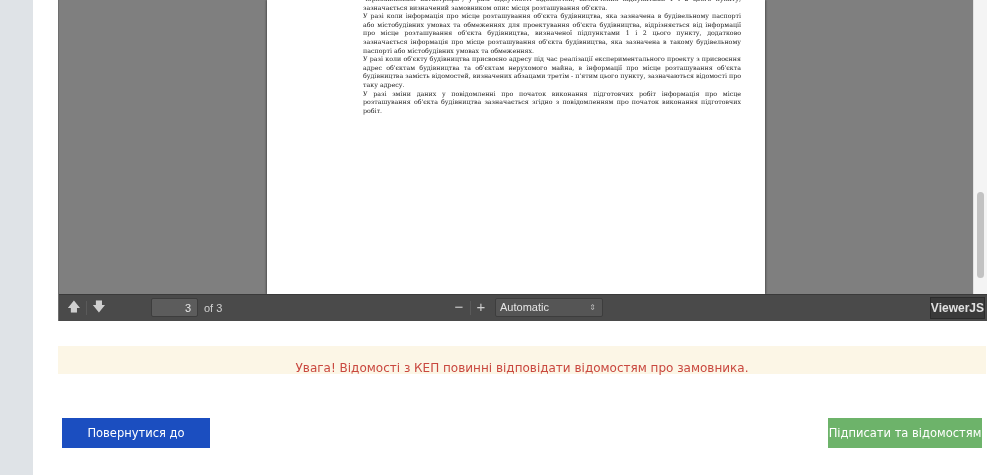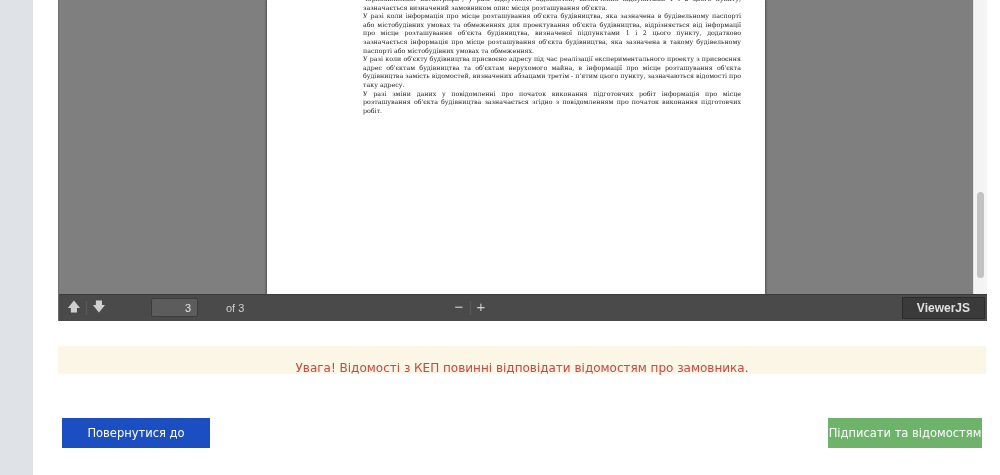--- a/index.html
+++ b/index.html
@@ -104,21 +104,20 @@
       color: #e6e6e6;
       font-family: "Liberation Sans", sans-serif;
       font-size: 11px;
       text-align: right;
       padding-right: 6px;
     }
     .page-of {
       position: absolute;
       left: 145px; top: 7px;
       color: #d0d0d0;
-      margin-left: 22px;
     }
     .zoom-out, .zoom-in {
       position: absolute;
       top: 3px;
       width: 14px;
       font-size: 15px;
       line-height: 18px;
       color: #cfcfcf;
       text-align: center;
       cursor: pointer;
@@ -139,21 +138,21 @@
     .zoom-select .arrows {
       position: absolute;
       right: 6px; top: 0;
       font-size: 8px;
       color: #bbb;
     }
     .brand {
       position: absolute;
       right: 2px; top: 2px;
       height: 22px;
-      padding: 0 14px;
+      padding: 0 0;
       background: #3a3a3a;
       border: 1px solid #2c2c2c;
       color: #e0e0e0;
       font-weight: bold;
       font-size: 12px;
       line-height: 20px;
     }
     .warning {
       position: absolute;
       left: 58px; top: 346px;
@@ -209,20 +208,24 @@
     <span class="tb-icon" style="left:8px;">🡅</span>
     <span class="tb-sep" style="left:27px;"></span>
     <span class="tb-icon" style="left:33px;">🡇</span>
     <span class="page-label">Page:</span>
     <input class="page-input" value="3" style="">
     <span class="page-of">of 3</span>
 
     <span class="zoom-out" style="left:393px;">−</span>
     <span class="tb-sep" style="left:411px;"></span>
     <span class="zoom-in" style="left:415px;">+</span>
+    <div class="zoom-select">
+      <span>Automatic</span>
+      <span class="arrows">⇕</span>
+    </div>
 
     <span class="brand">ViewerJS</span>
   </div>
 </div>
 
 <div class="warning">Увага! Відомості з КЕП повинні відповідати відомостям про замовника.</div>
 
 <button class="btn btn-back">Повернутися до редагування</button>
 <button class="btn btn-sign">Підписати та відомостям</button>
 

